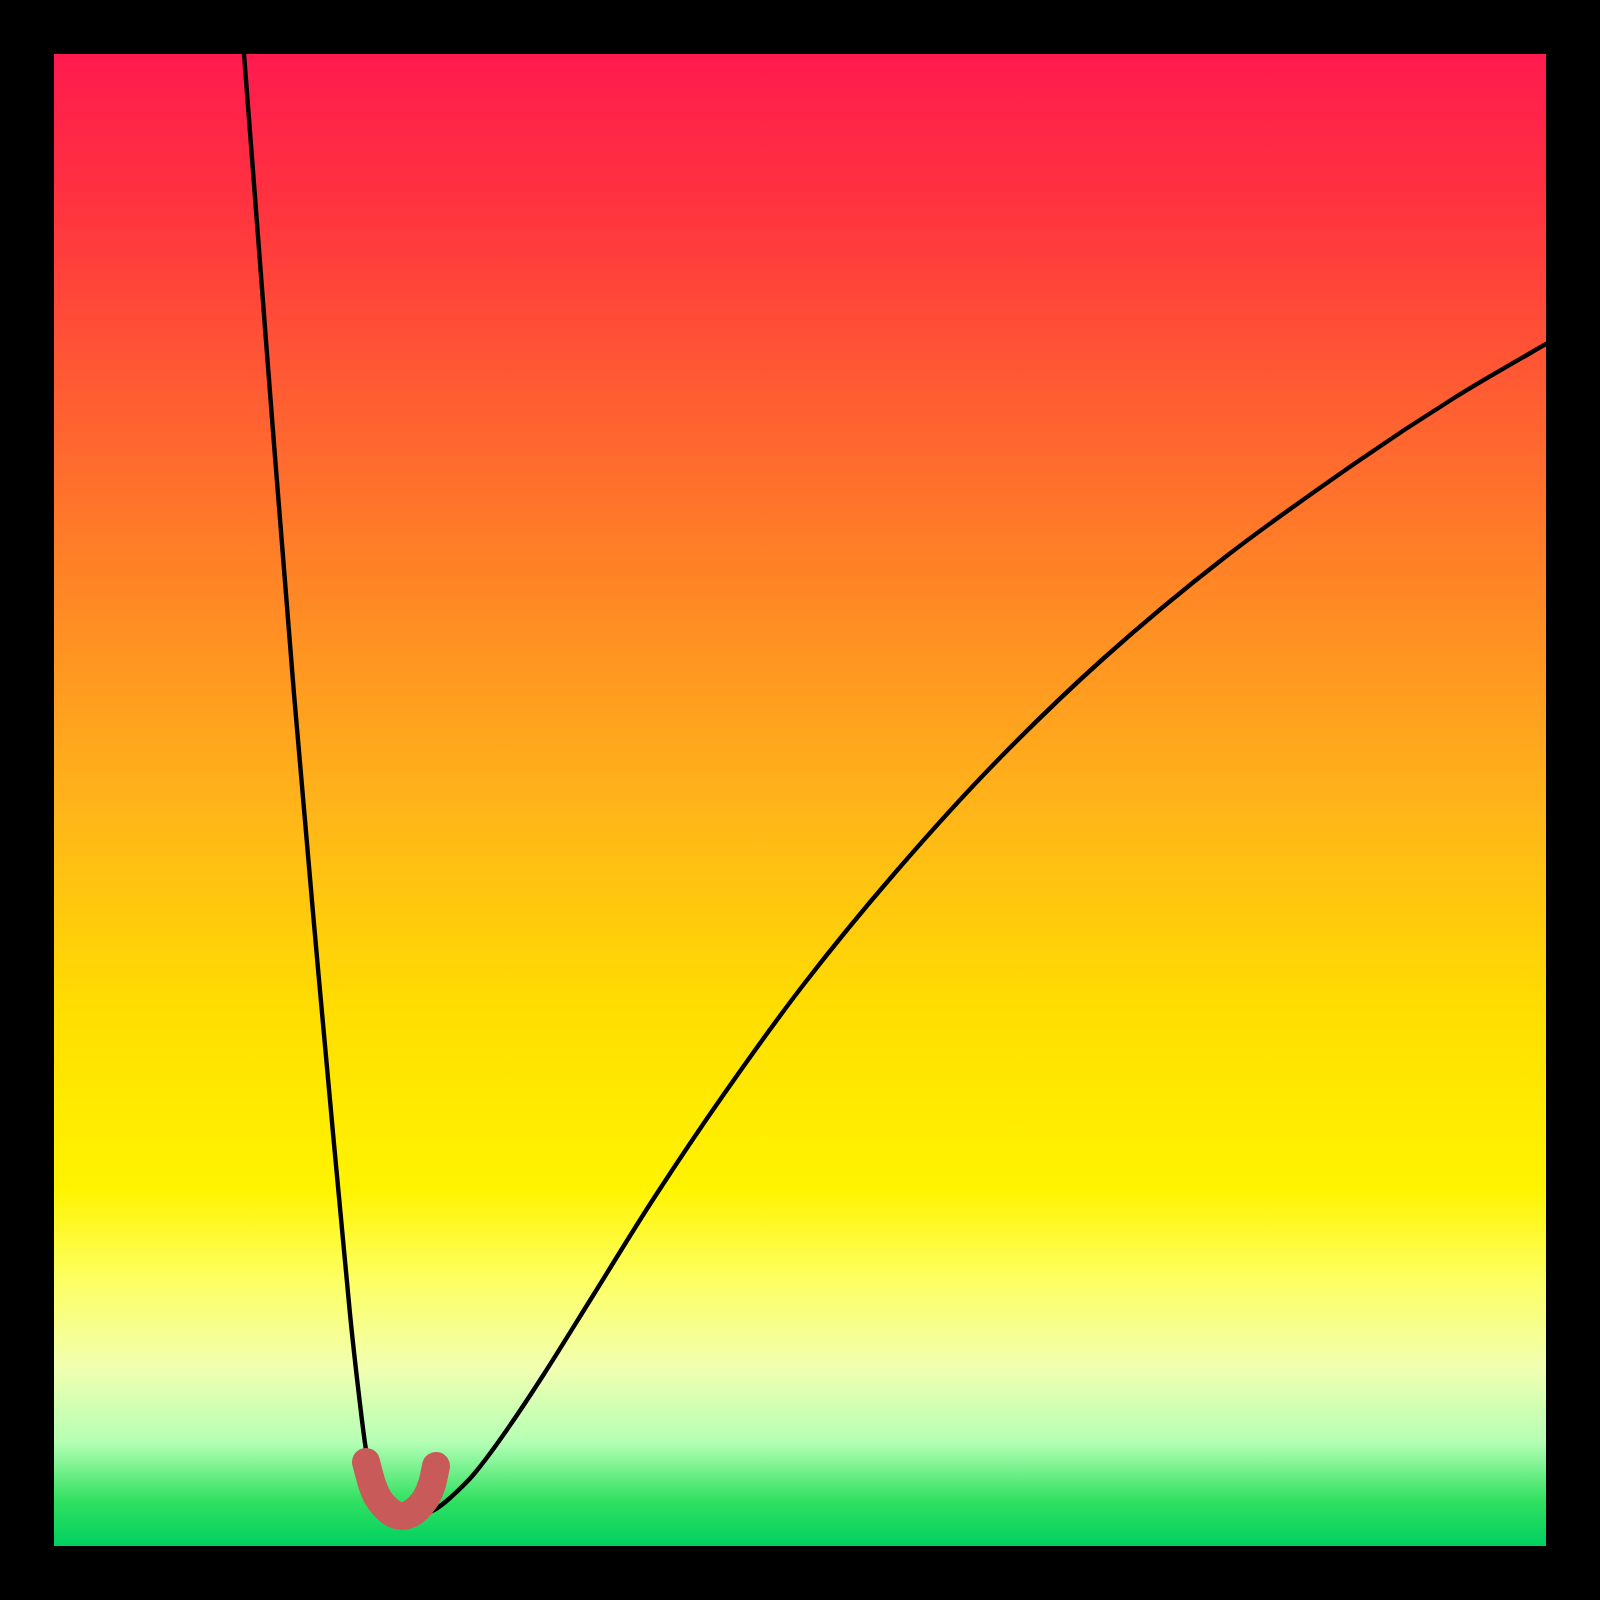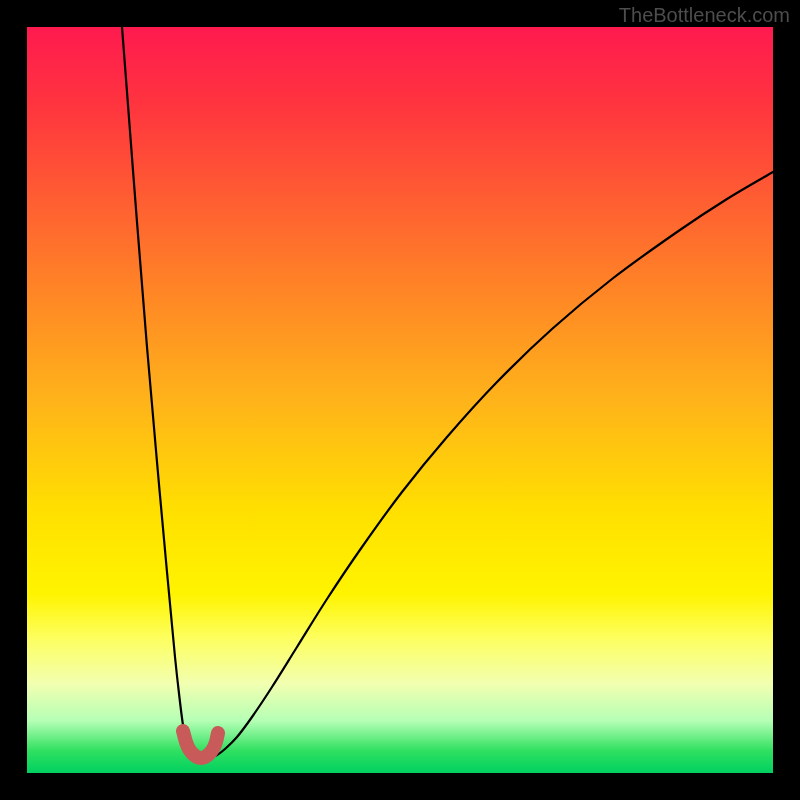--- a/index.html
+++ b/index.html
@@ -62,14 +62,13 @@
 <body>
 
 <div class="frame">
   <div class="plot">
     <svg class="curves" viewBox="0 0 746 746" preserveAspectRatio="none">
       <path d="M 95 0 C 95.83 10.83, 97.50 32.50, 100 65 C 102.50 97.50, 106.67 152.50, 110 195 C 113.33 237.50, 116.67 280.00, 120 320 C 123.33 360.00, 126.67 397.50, 130 435 C 133.33 472.50, 137.00 512.50, 140 545 C 143.00 577.50, 145.83 608.33, 148 630 C 150.17 651.67, 151.67 663.67, 153 675 C 154.33 686.33, 155.00 691.50, 156 698 C 157.00 704.50, 158.17 710.00, 159 714 C 159.83 718.00, 160.33 720.00, 161 722 C 161.67 724.00, 162.33 724.83, 163 726 C 163.67 727.17, 164.17 728.33, 165 729 C 165.83 729.67, 167.00 730.00, 168 730 C 169.00 730.00, 169.83 729.67, 171 729 C 172.17 728.33, 174.33 726.50, 175 726" id="path-left" fill="none" stroke="#000" stroke-width="2.2" stroke-linecap="round"></path>
       <path d="M 175 726 C 175.67 726.50, 177.50 728.33, 179 729 C 180.50 729.67, 182.17 730.17, 184 730 C 185.83 729.83, 187.67 729.33, 190 728 C 192.33 726.67, 194.67 725.00, 198 722 C 201.33 719.00, 205.50 715.33, 210 710 C 214.50 704.67, 219.17 698.33, 225 690 C 230.83 681.67, 237.50 671.67, 245 660 C 252.50 648.33, 260.83 634.67, 270 620 C 279.17 605.33, 289.17 588.67, 300 572 C 310.83 555.33, 322.50 537.83, 335 520 C 347.50 502.17, 360.83 483.33, 375 465 C 389.17 446.67, 404.17 428.33, 420 410 C 435.83 391.67, 452.50 373.00, 470 355 C 487.50 337.00, 505.83 319.17, 525 302 C 544.17 284.83, 564.17 268.17, 585 252 C 605.83 235.83, 630.83 218.33, 650 205 C 669.17 191.67, 684.00 182.00, 700 172 C 716.00 162.00, 738.33 149.50, 746 145" id="path-right" fill="none" stroke="#000" stroke-width="2.2" stroke-linecap="round"></path>
       <path d="M 156 704 C 156.50 705.83, 158.00 712.00, 159 715 C 160.00 718.00, 160.83 720.00, 162 722 C 163.17 724.00, 164.67 725.67, 166 727 C 167.33 728.33, 168.67 729.33, 170 730 C 171.33 730.67, 172.67 731.00, 174 731 C 175.33 731.00, 176.67 730.67, 178 730 C 179.33 729.33, 180.67 728.33, 182 727 C 183.33 725.67, 184.83 724.00, 186 722 C 187.17 720.00, 188.17 717.67, 189 715 C 189.83 712.33, 190.67 707.50, 191 706" id="path-trough" fill="none" stroke="#c85a5a" stroke-width="14" stroke-linecap="round" stroke-linejoin="round"></path>
     </svg>
   </div>
-  <div class="watermark">TheBottleneck.com</div>
 </div>
 
 </body></html>

